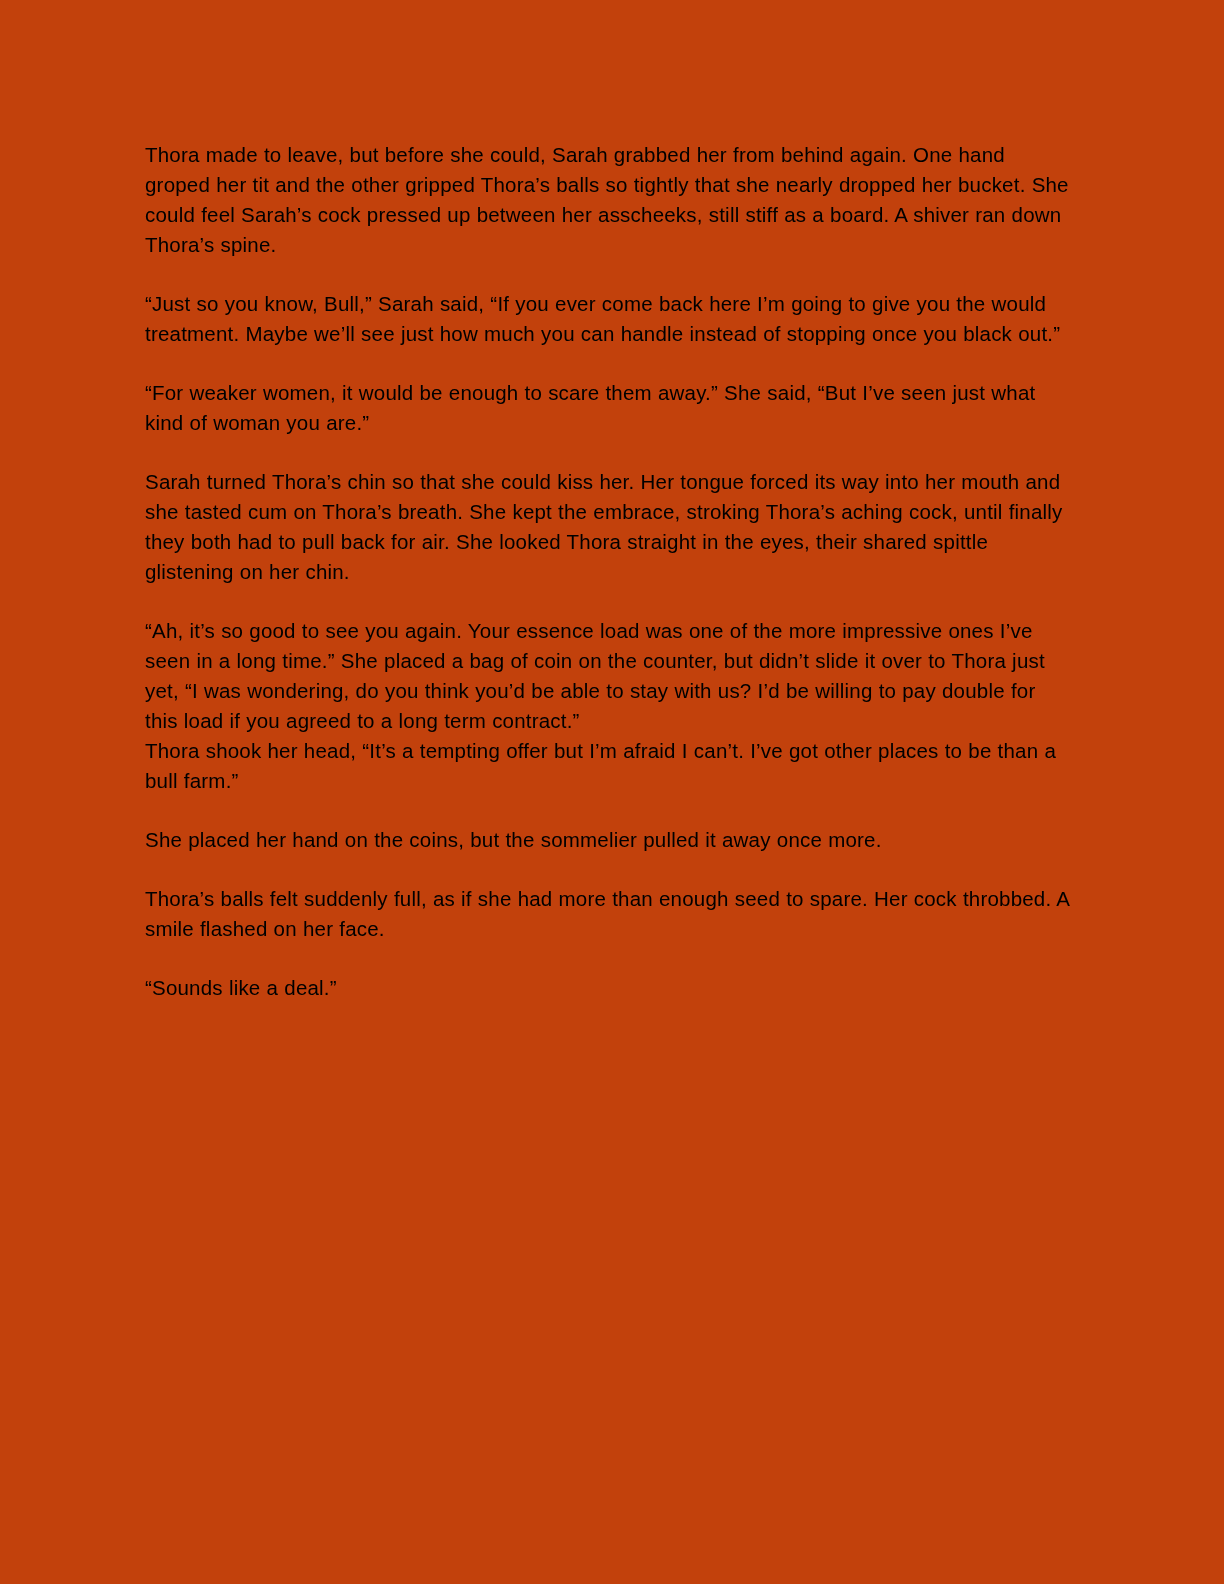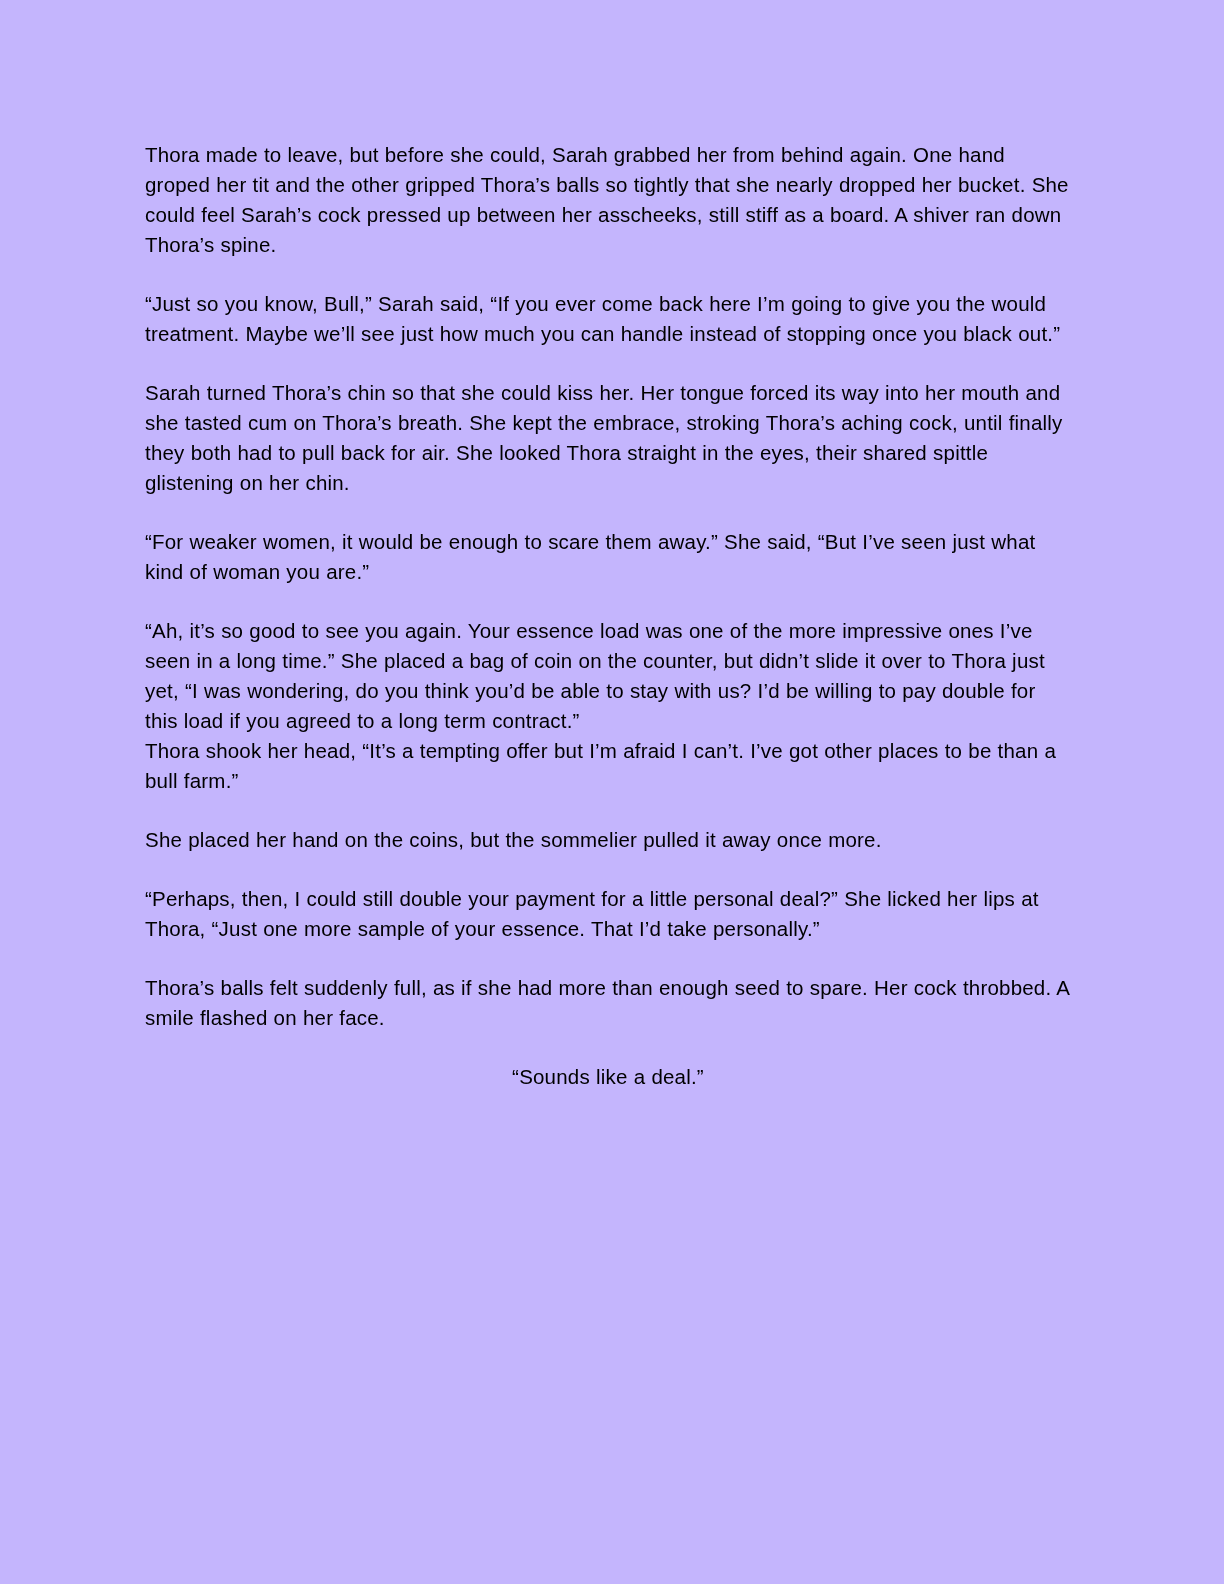--- a/index.html
+++ b/index.html
@@ -8,21 +8,21 @@
     padding: 0;
     background: #ffffff;
   }
   body {
     font-family: "Liberation Sans", sans-serif;
   }
   .page {
     position: relative;
     width: 1224px;
     height: 1584px;
-    background: #c4b5fd;
+    background: #c2410c;
     box-sizing: border-box;
     overflow: hidden;
   }
   .text-column {
     position: absolute;
     left: 145px;
     top: 140px;
     width: 926px;
   }
   .para {
@@ -30,32 +30,30 @@
     font-size: 20.5px;
     line-height: 30px;
     color: #000000;
     text-align: left;
     white-space: pre-wrap;
     letter-spacing: 0.01em;
     word-spacing: 0.01em;
   }
   .para:last-child {
     margin-bottom: 0;
-    text-align: center;
   }
 </style>
 </head>
 <body>
 
 <div class="page">
   <div class="text-column">
     <p class="para">Thora made to leave, but before she could, Sarah grabbed her from behind again. One hand groped her tit and the other gripped Thora’s balls so tightly that she nearly dropped her bucket. She could feel Sarah’s cock pressed up between her asscheeks, still stiff as a board. A shiver ran down Thora’s spine.</p>
     <p class="para">“Just so you know, Bull,” Sarah said, “If you ever come back here I’m going to give you the would treatment. Maybe we’ll see just how much you can handle instead of stopping once you black out.”</p>
+    <p class="para">“For weaker women, it would be enough to scare them away.” She said, “But I’ve seen just what kind of woman you are.”</p>
     <p class="para">Sarah turned Thora’s chin so that she could kiss her. Her tongue forced its way into her mouth and she tasted cum on Thora’s breath. She kept the embrace, stroking Thora’s aching cock, until finally they both had to pull back for air. She looked Thora straight in the eyes, their shared spittle glistening on her chin.</p>
-    <p class="para">“For weaker women, it would be enough to scare them away.” She said, “But I’ve seen just what kind of woman you are.”</p>
     <p class="para">“Ah, it’s so good to see you again. Your essence load was one of the more impressive ones I’ve seen in a long time.” She placed a bag of coin on the counter, but didn’t slide it over to Thora just yet, “I was wondering, do you think you’d be able to stay with us? I’d be willing to pay double for this load if you agreed to a long term contract.”
 Thora shook her head, “It’s a tempting offer but I’m afraid I can’t. I’ve got other places to be than a bull farm.”</p>
     <p class="para">She placed her hand on the coins, but the sommelier pulled it away once more.</p>
-    <p class="para">“Perhaps, then, I could still double your payment for a little personal deal?” She licked her lips at Thora, “Just one more sample of your essence. That I’d take personally.”</p>
     <p class="para">Thora’s balls felt suddenly full, as if she had more than enough seed to spare. Her cock throbbed. A smile flashed on her face.</p>
     <p class="para">“Sounds like a deal.”</p>
   </div>
 </div>
 
 </body></html>

